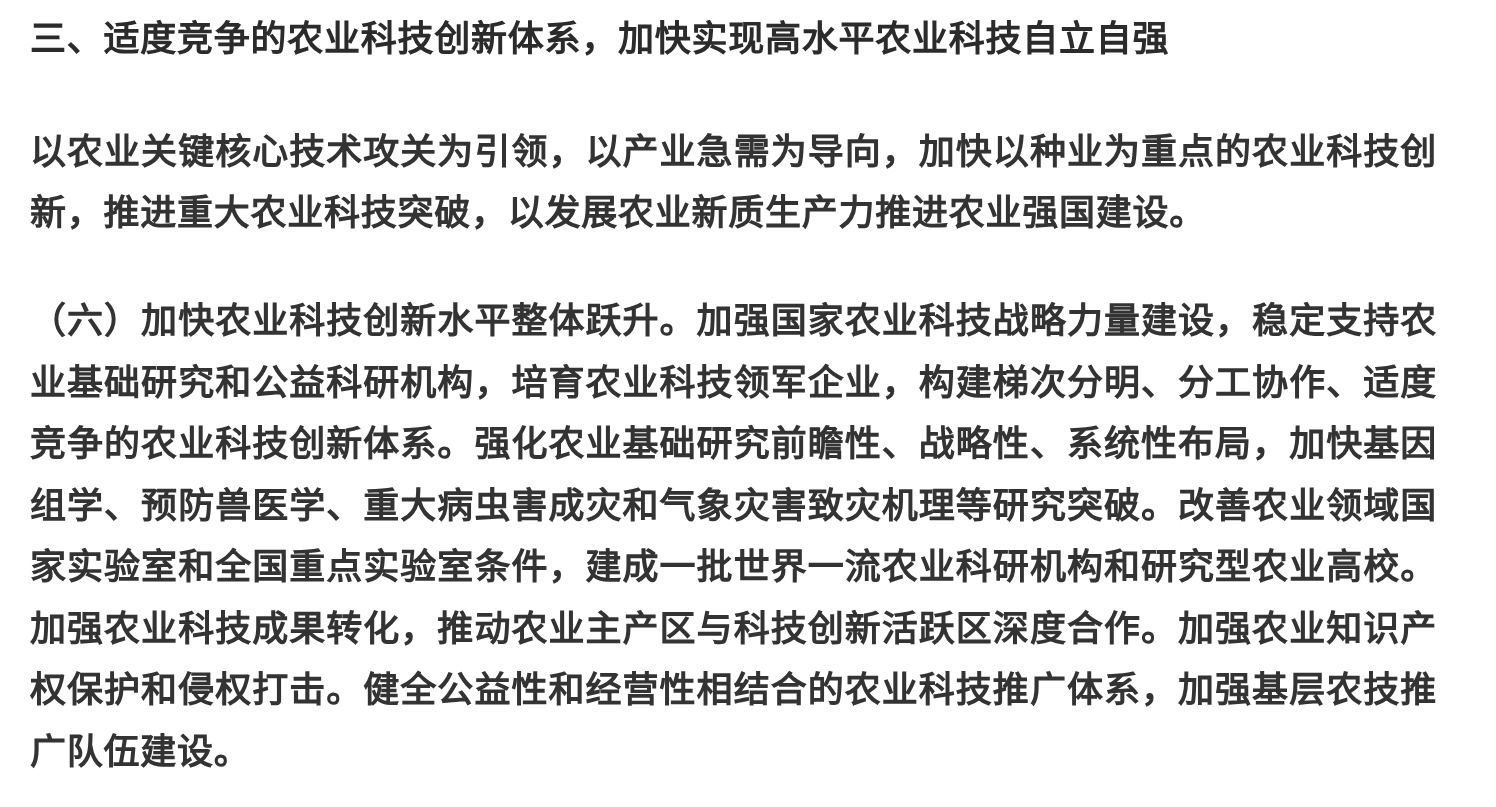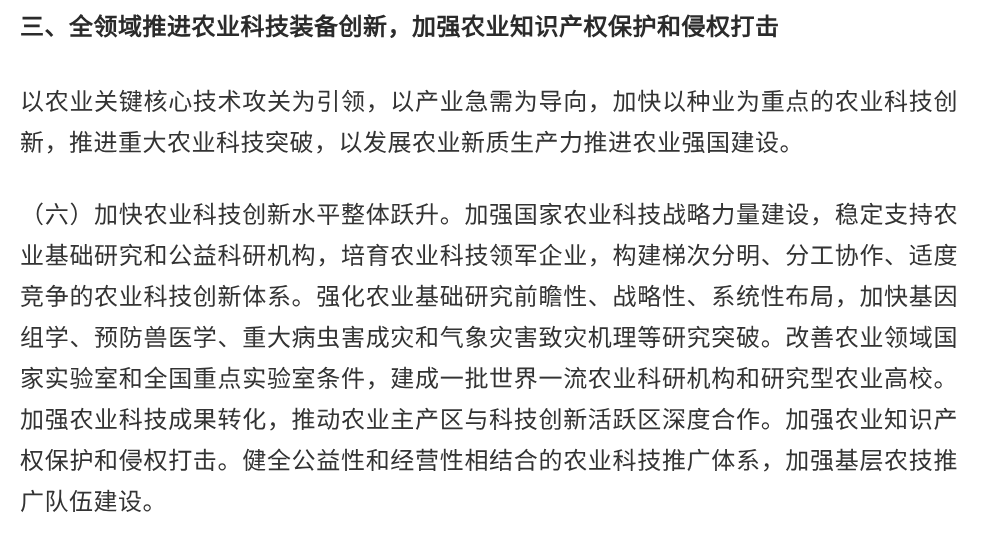--- a/index.html
+++ b/index.html
@@ -23,31 +23,31 @@
     line-height: 40px;
     font-weight: 700;
     color: #2b2b2b;
     letter-spacing: 0.5px;
     margin: 0 0 34px 0;
   }
   .article-para {
     width: 938px;
     font-size: 24px;
     line-height: 41px;
-    font-weight: 400;
+    font-weight: 700;
     color: #333333;
     letter-spacing: 0.5px;
     text-align: justify;
     text-justify: inter-ideograph;
     margin: 0 0 31px 0;
     word-break: break-all;
   }
 </style>
 </head>
 <body>
 
 <div class="article">
-  <h2 class="article-title">三、全领域推进农业科技装备创新，加强农业知识产权保护和侵权打击</h2>
+  <h2 class="article-title">三、适度竞争的农业科技创新体系，加快实现高水平农业科技自立自强</h2>
 
   <p class="article-para">以农业关键核心技术攻关为引领，以产业急需为导向，加快以种业为重点的农业科技创新，推进重大农业科技突破，以发展农业新质生产力推进农业强国建设。</p>
 
   <p class="article-para">（六）加快农业科技创新水平整体跃升。加强国家农业科技战略力量建设，稳定支持农业基础研究和公益科研机构，培育农业科技领军企业，构建梯次分明、分工协作、适度竞争的农业科技创新体系。强化农业基础研究前瞻性、战略性、系统性布局，加快基因组学、预防兽医学、重大病虫害成灾和气象灾害致灾机理等研究突破。改善农业领域国家实验室和全国重点实验室条件，建成一批世界一流农业科研机构和研究型农业高校。加强农业科技成果转化，推动农业主产区与科技创新活跃区深度合作。加强农业知识产权保护和侵权打击。健全公益性和经营性相结合的农业科技推广体系，加强基层农技推广队伍建设。</p>
 </div>
 
 </body></html>

